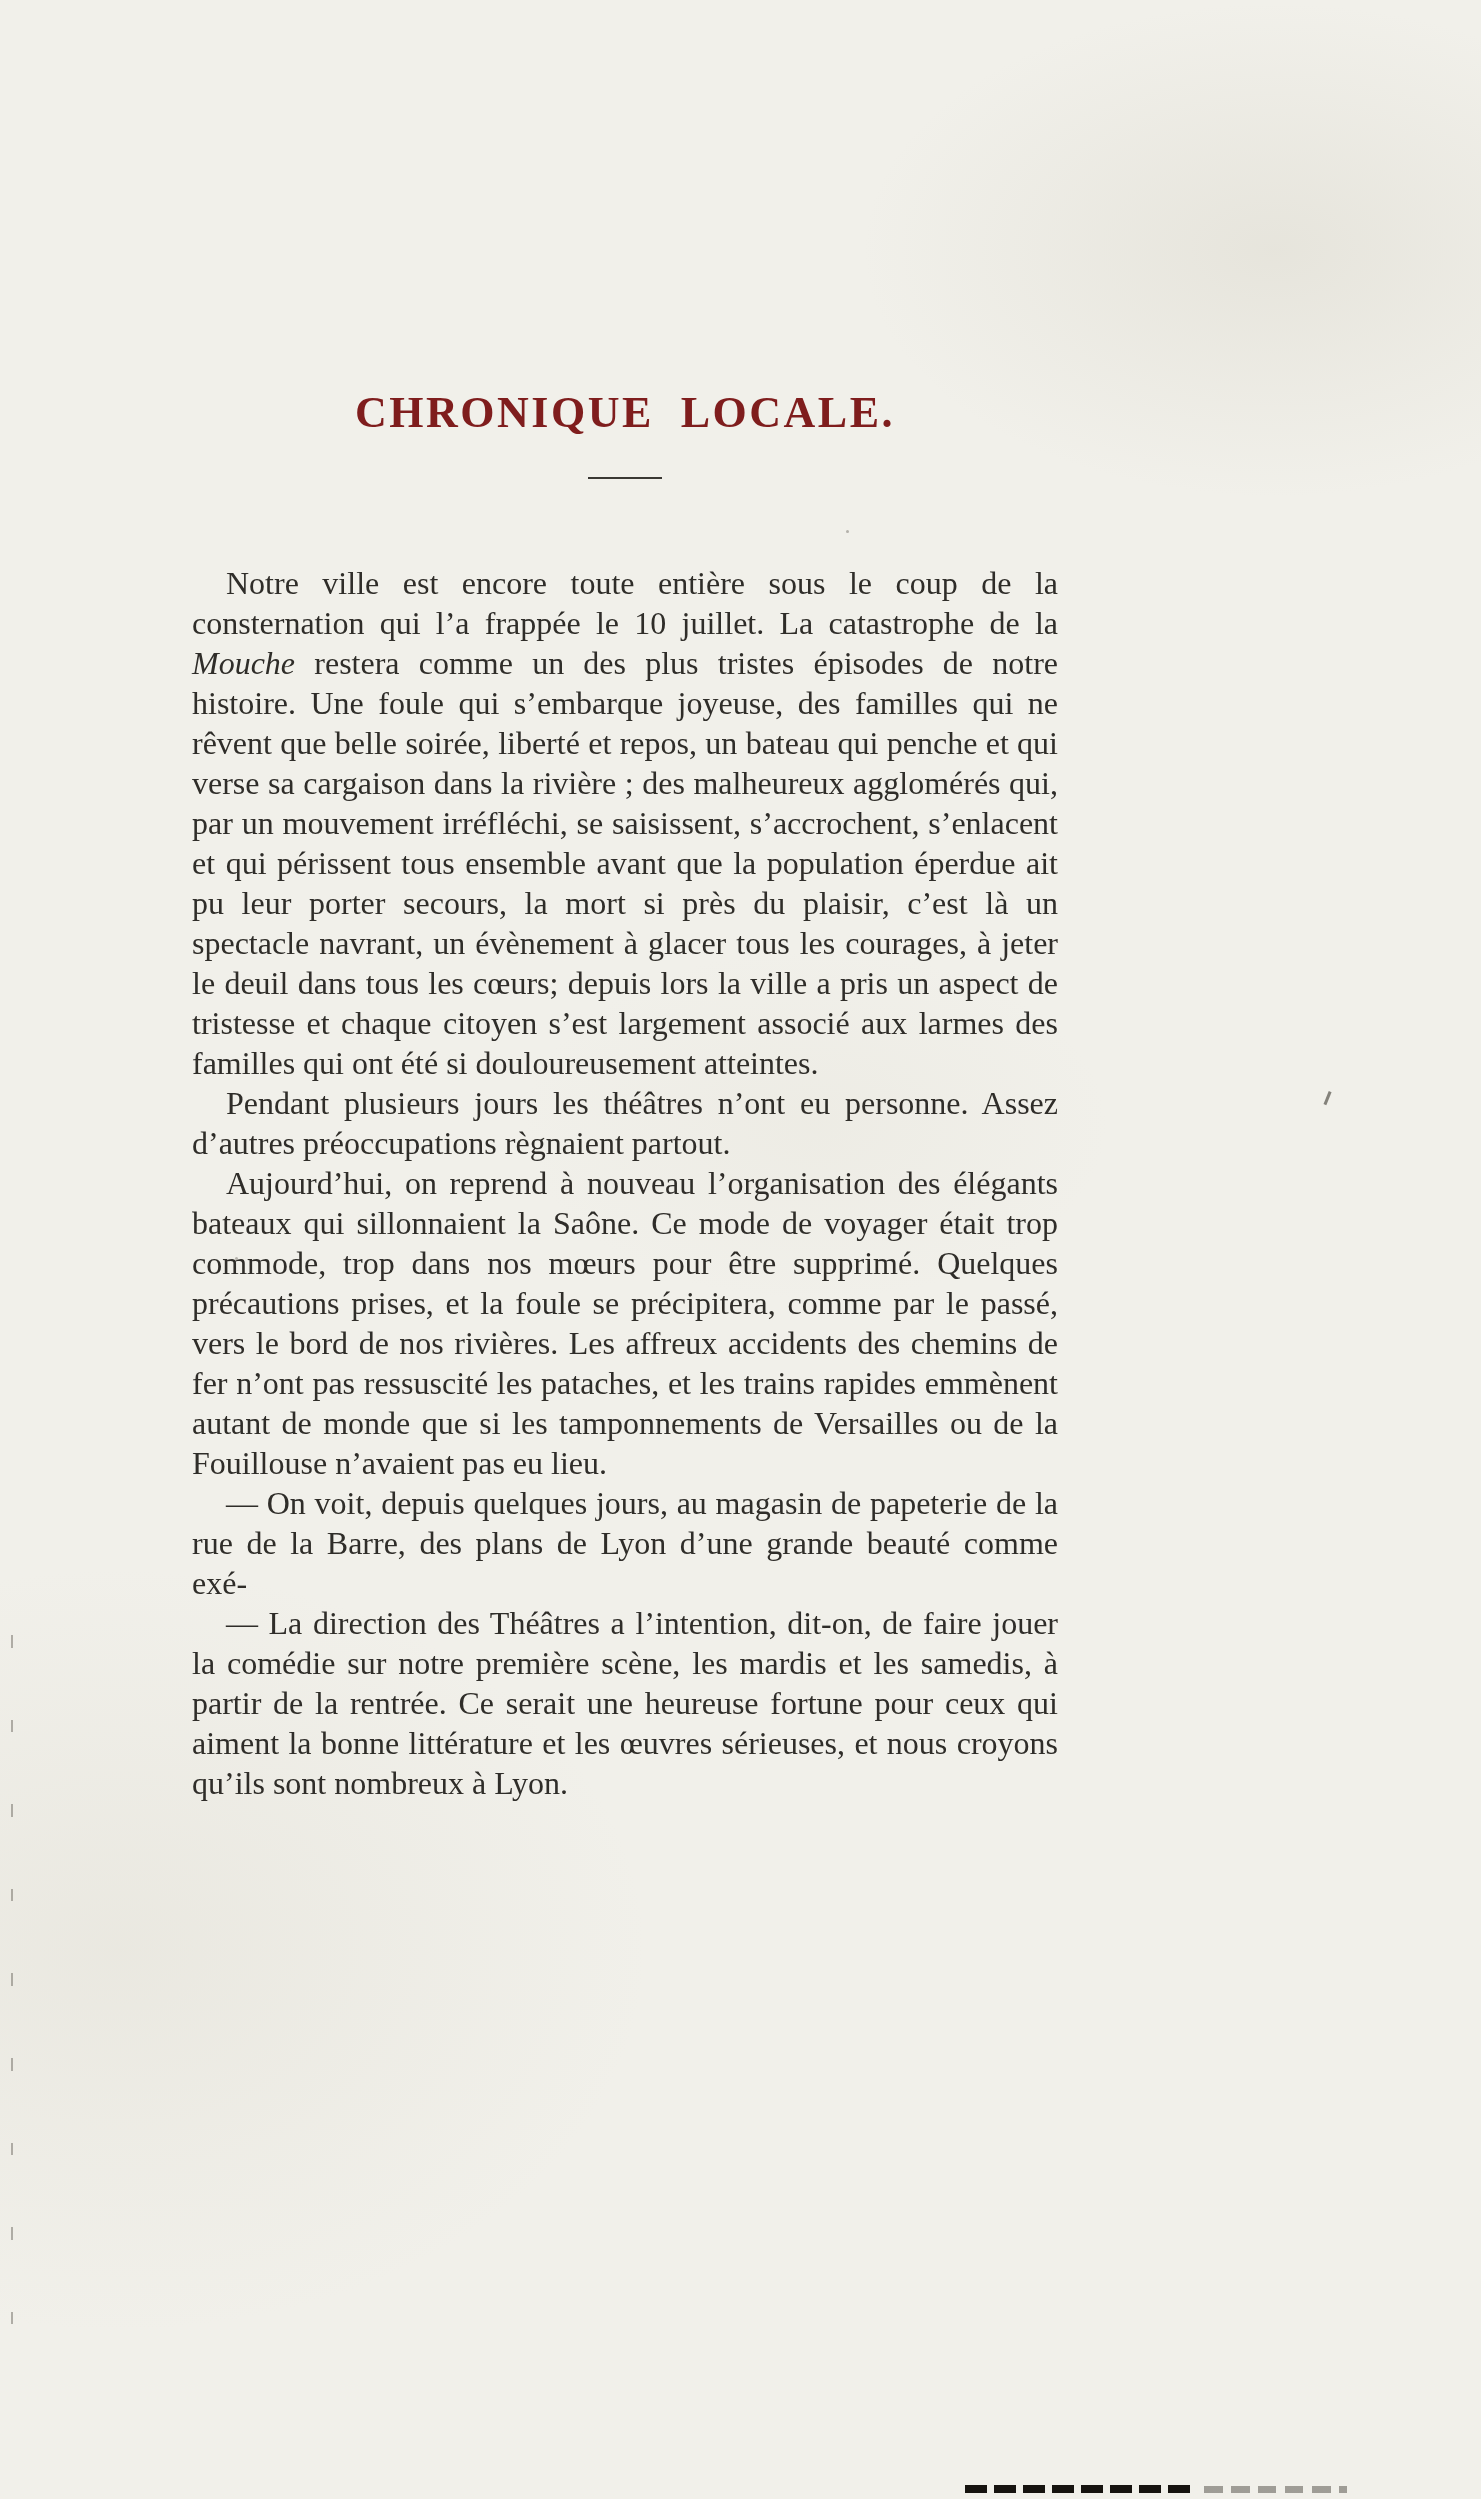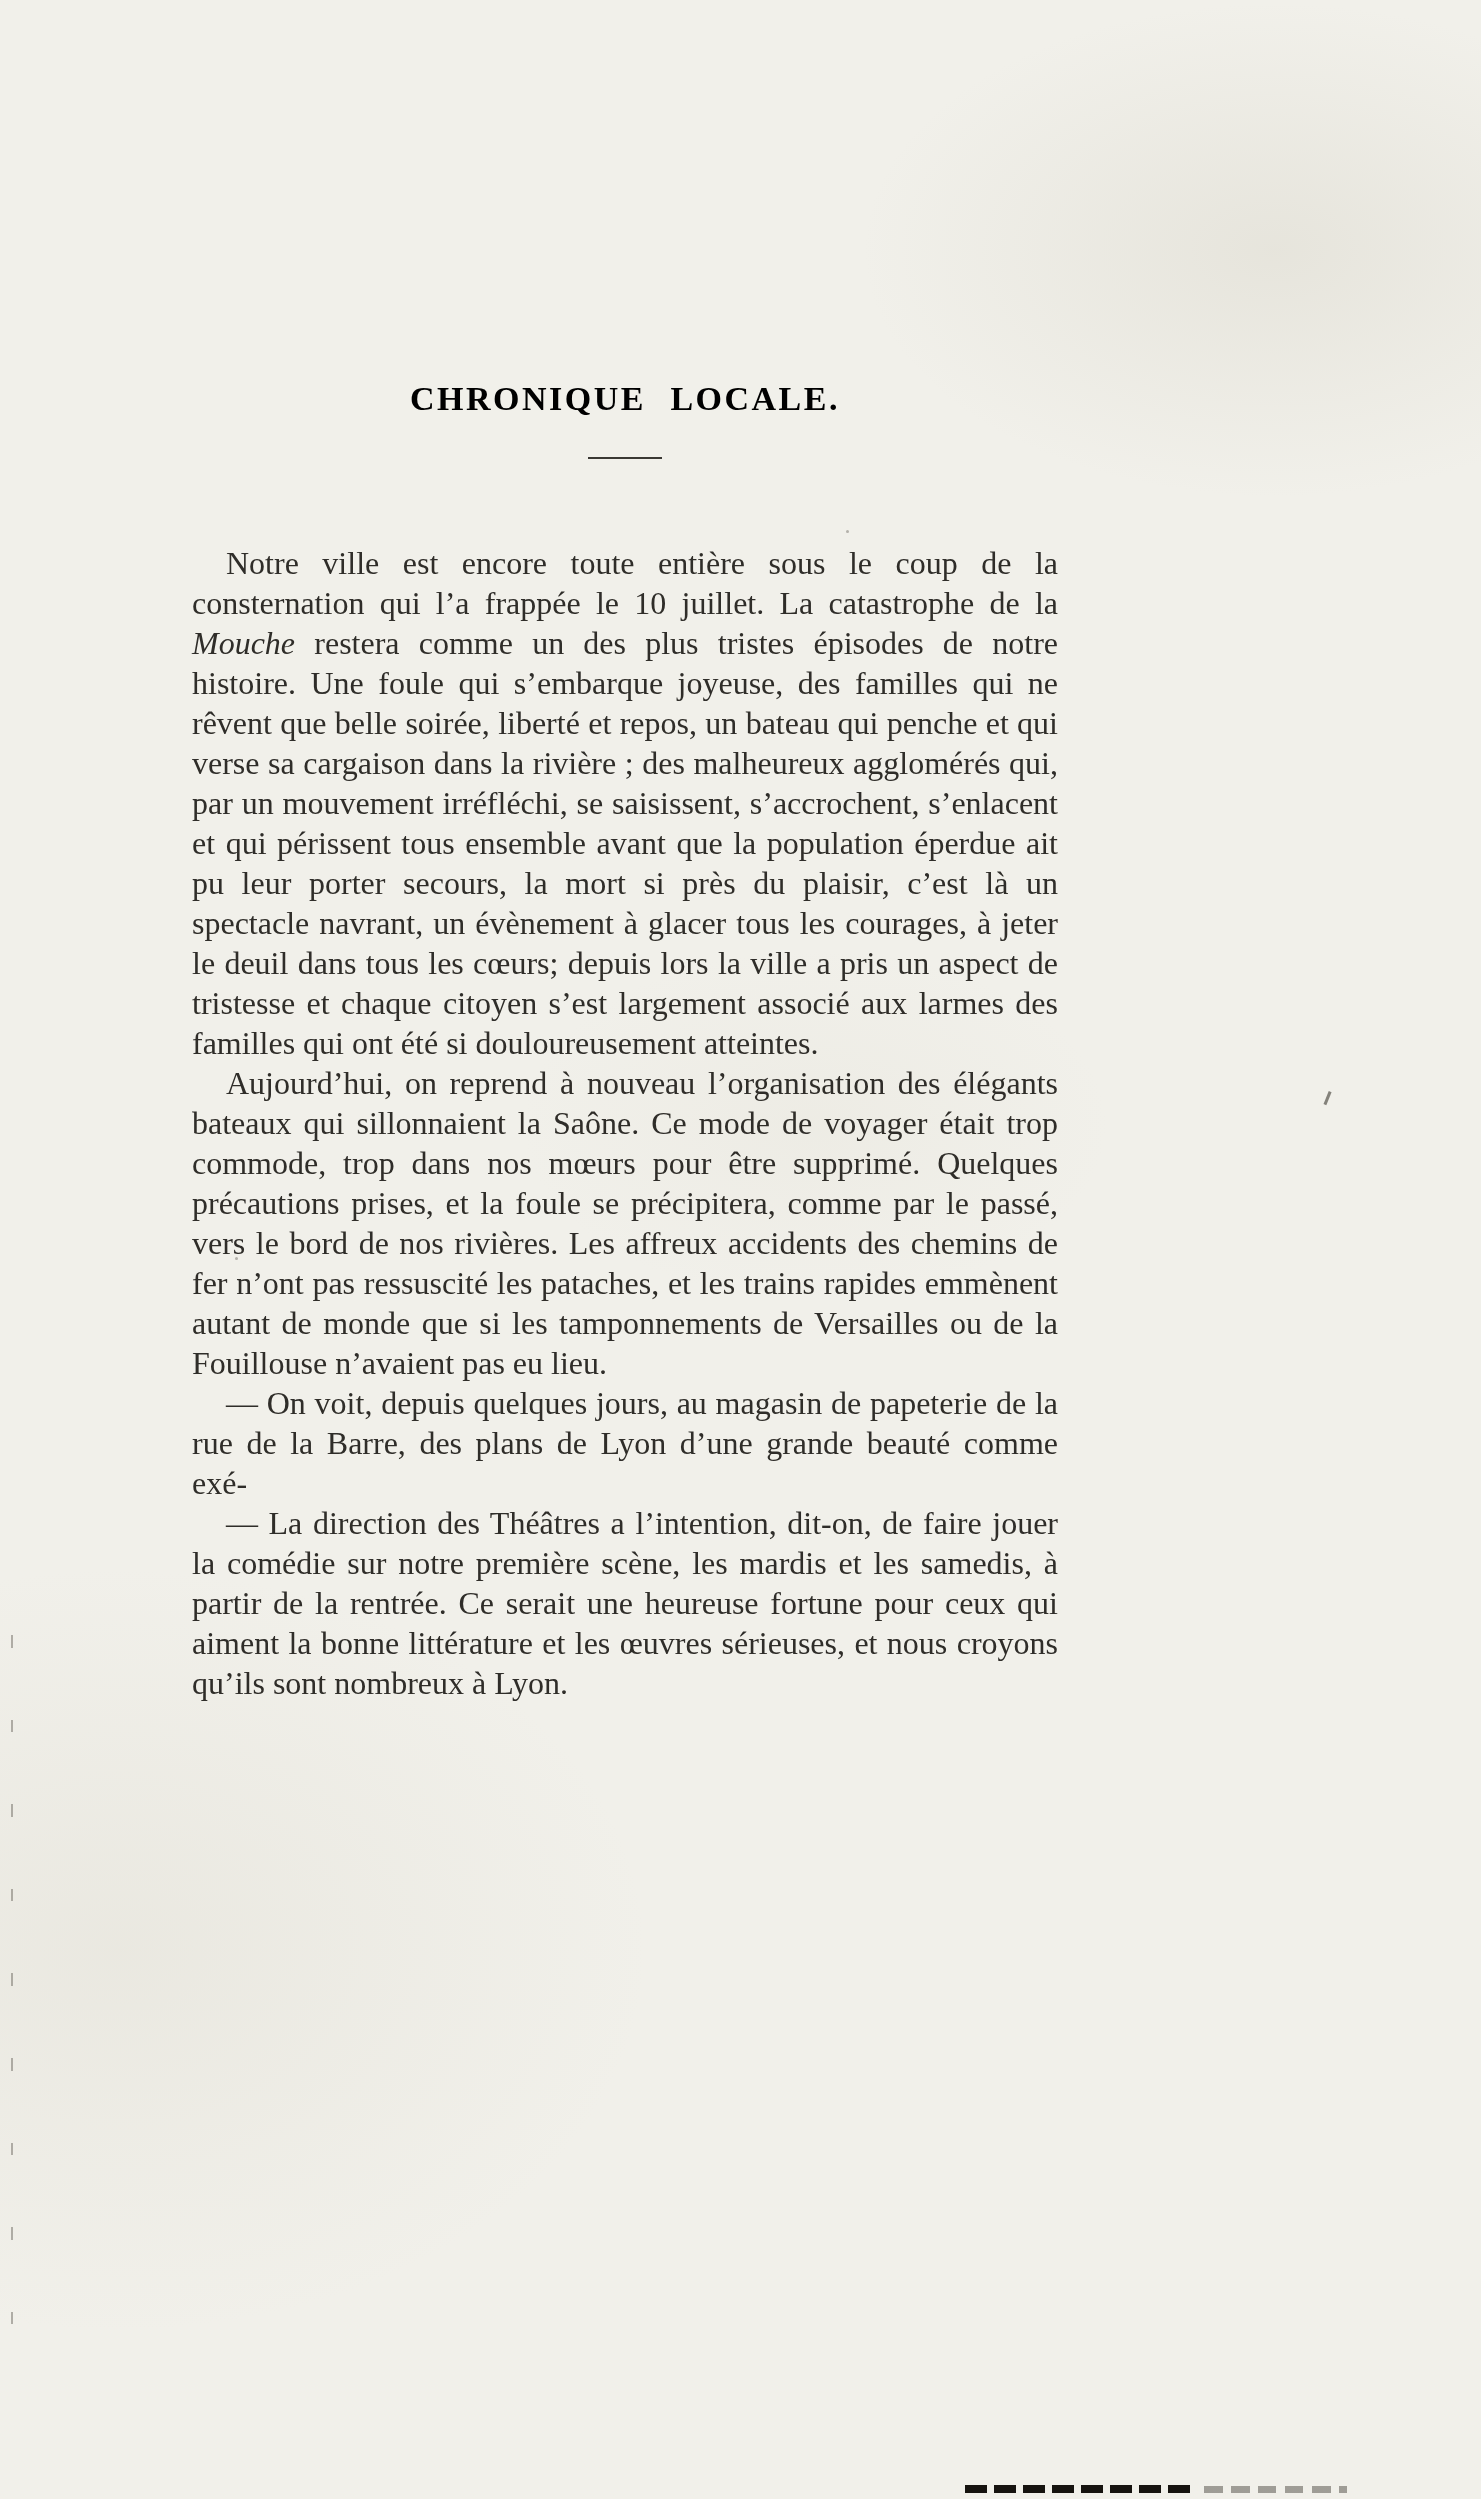--- a/index.html
+++ b/index.html
@@ -24,27 +24,27 @@
       radial-gradient(ellipse 420px 252px at 55% 45%, rgba(216,212,198,0.15), transparent 70%),
       #f1f0ea;
   }
   .text-block {
     position: absolute;
     left: 192px;
     top: 380px;
     width: 866px;
   }
   h1.title {
-    margin: 0;
+    margin: 7px;
     text-align: center;
-    font-size: 34px;
+    font-size: 44px;
     font-weight: bold;
     letter-spacing: 2.5px;
     word-spacing: 13.4px;
-    color: #000000;
+    color: #7f1d1d;
   }
   .divider {
     width: 74px;
     height: 0;
     border-top: 2.5px solid #3a3833;
     margin: 39px auto 0 auto;
   }
   .body-text {
     margin-top: 84px;
     font-size: 32px;
@@ -112,20 +112,21 @@
 </head>
 <body>
 
 <div class="paper"></div>
 
 <div class="text-block">
   <h1 class="title">CHRONIQUE LOCALE.</h1>
   <div class="divider"></div>
   <div class="body-text">
       <p class="para"><span>Notre ville est encore toute entière sous le coup de la consternation qui l’a frappée le 10 juillet. La catastrophe de la </span><em>Mouche</em><span> restera comme un des plus tristes épisodes de notre histoire. Une foule qui s’embarque joyeuse, des familles qui ne rêvent que belle soirée, liberté et repos, un bateau qui penche et qui verse sa cargaison dans la rivière ; des malheureux agglomérés qui, par un mouvement irréfléchi, se saisissent, s’accrochent, s’enlacent et qui périssent tous ensemble avant que la population éperdue ait pu leur porter secours, la mort si près du plaisir, c’est là un spectacle navrant, un évènement à glacer tous les courages, à jeter le deuil dans tous les cœurs; depuis lors la ville a pris un aspect de tristesse et chaque citoyen s’est largement associé aux larmes des familles qui ont été si douloureusement atteintes.</span></p>
+      <p class="para"><span>Pendant plusieurs jours les théâtres n’ont eu personne. Assez d’autres préoccupations règnaient partout.</span></p>
       <p class="para"><span>Aujourd’hui, on reprend à nouveau l’organisation des élégants bateaux qui sillonnaient la Saône. Ce mode de voyager était trop commode, trop dans nos mœurs pour être supprimé. Quelques précautions prises, et la foule se précipitera, comme par le passé, vers le bord de nos rivières. Les affreux accidents des chemins de fer n’ont pas ressuscité les pataches, et les trains rapides emmènent autant de monde que si les tamponnements de Versailles ou de la Fouillouse n’avaient pas eu lieu.</span></p>
       <p class="para"><span>— On voit, depuis quelques jours, au magasin de papeterie de la rue de la Barre, des plans de Lyon d’une grande beauté comme exé-</span></p>
       <p class="para"><span>— La direction des Théâtres a l’intention, dit-on, de faire jouer la comédie sur notre première scène, les mardis et les samedis, à partir de la rentrée. Ce serait une heureuse fortune pour ceux qui aiment la bonne littérature et les œuvres sérieuses, et nous croyons qu’ils sont nombreux à Lyon.</span></p>
     </div>
 </div>
 
 <div class="left-marks">
   <i></i>
     <i></i>
     <i></i>

